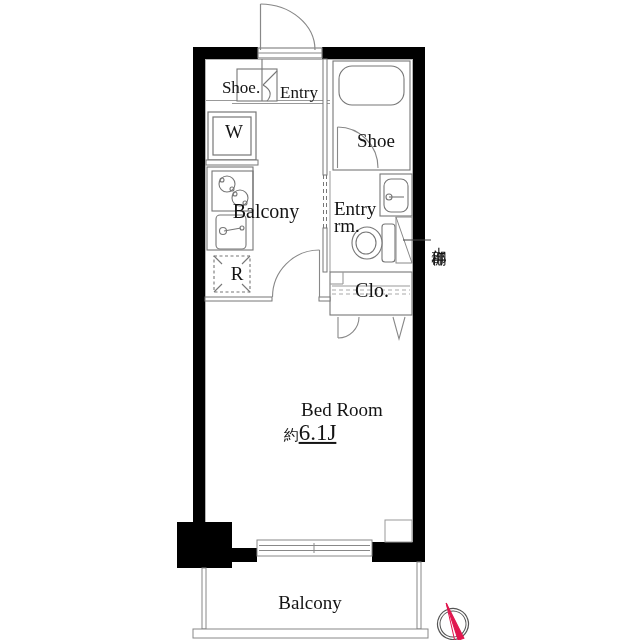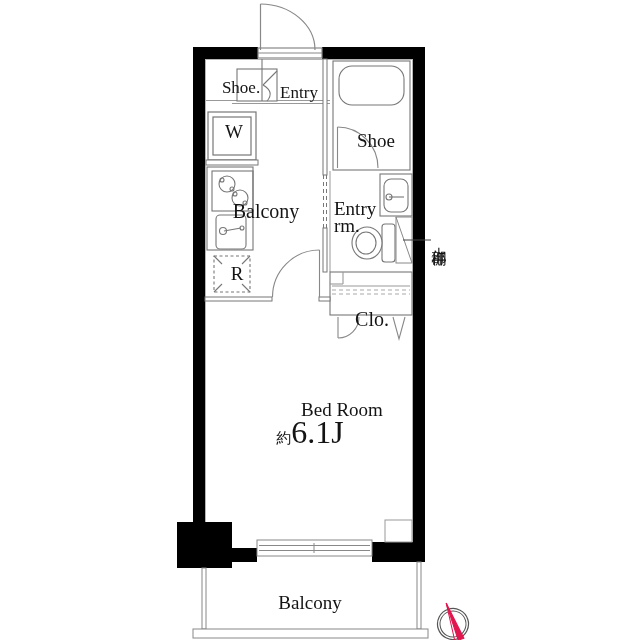--- a/index.html
+++ b/index.html
@@ -13,21 +13,21 @@
   .c{transform:translate(-50%,-50%);text-align:center;}
   .f17{font-size:17px;}
   .f19{font-size:19px;}
   .f20{font-size:20px;}
   .powder{font-size:19px;line-height:17px;}
   .vtext{
     writing-mode:vertical-rl;text-orientation:upright;
     font-size:15px;letter-spacing:2px;
   }
   .sizeline{font-size:15px;}
-  .sizeline .big{font-size:32px;}
+  .sizeline .big{font-size:23px;text-decoration:underline;}
 </style>
 </head>
 <body>
 
 <div class="stage">
 
   <svg width="640" height="640" viewBox="0 0 640 640">
 
     <g stroke="#b5b5b5" stroke-width="1" fill="none">
       <line x1="205" y1="59.5" x2="413" y2="59.5"></line>
@@ -180,21 +180,21 @@
   <div class="lbl c f19" style="left:376px;top:141px;">Shoe</div>
   <div class="lbl c f20" style="left:266px;top:211px;">Balcony</div>
 
   <div class="lbl powder" style="left:334px;top:200px;">
     <div>Entry</div>
     <div>rm.</div>
   </div>
 
   <div class="lbl c vtext" style="left:438px;top:238px;">上部棚</div>
   <div class="lbl c f19" style="left:237px;top:274px;">R</div>
-  <div class="lbl c f20" style="left:372px;top:319px;">Clo.</div>
+  <div class="lbl c f20" style="left:372px;top:290px;">Clo.</div>
 
   <div class="lbl c f19" style="left:310px;top:410px;margin-left:32px;">Bed Room</div>
   <div class="lbl c sizeline" style="left:310px;top:433px;">
     <span>約</span><span class="big">6.1J</span>
   </div>
 
   <div class="lbl c f19" style="left:310px;top:603px;text-align:right;">Balcony</div>
 
 </div>
 

